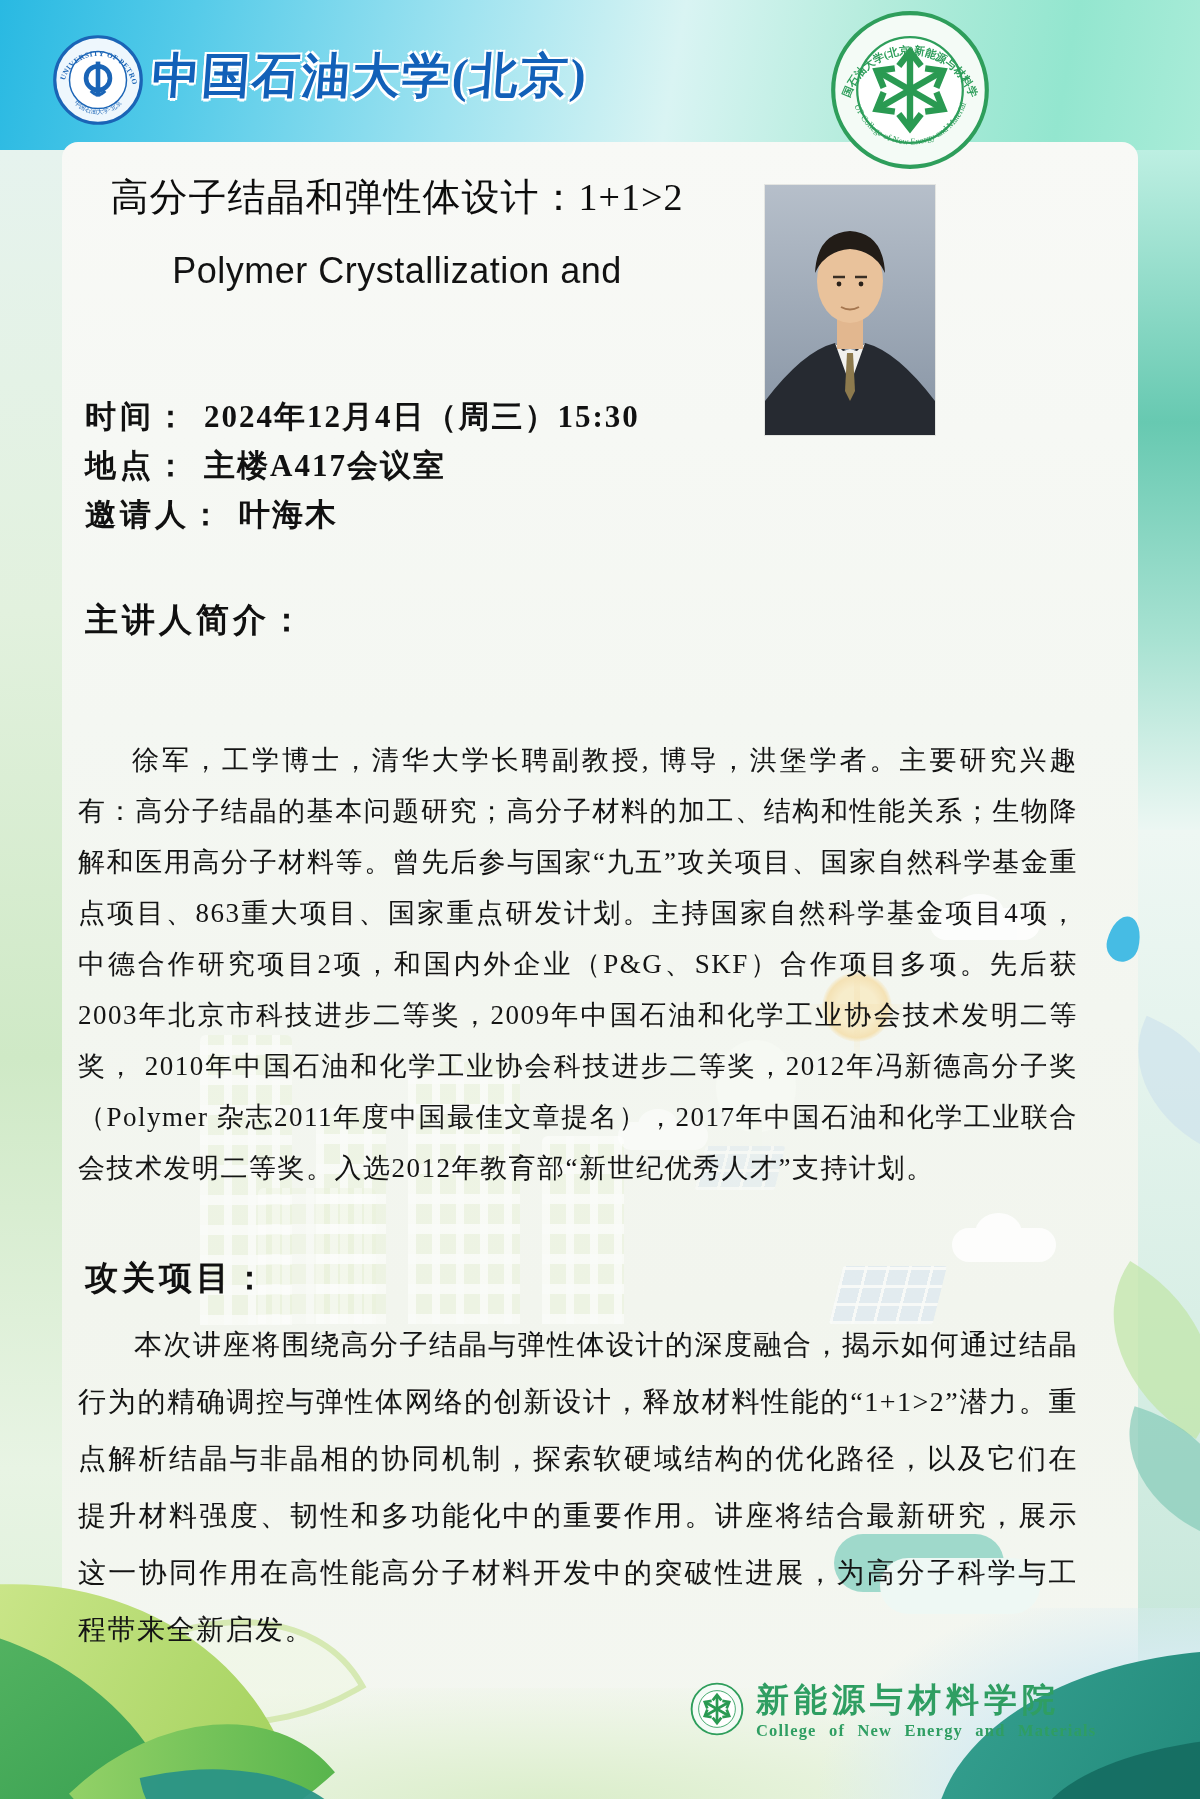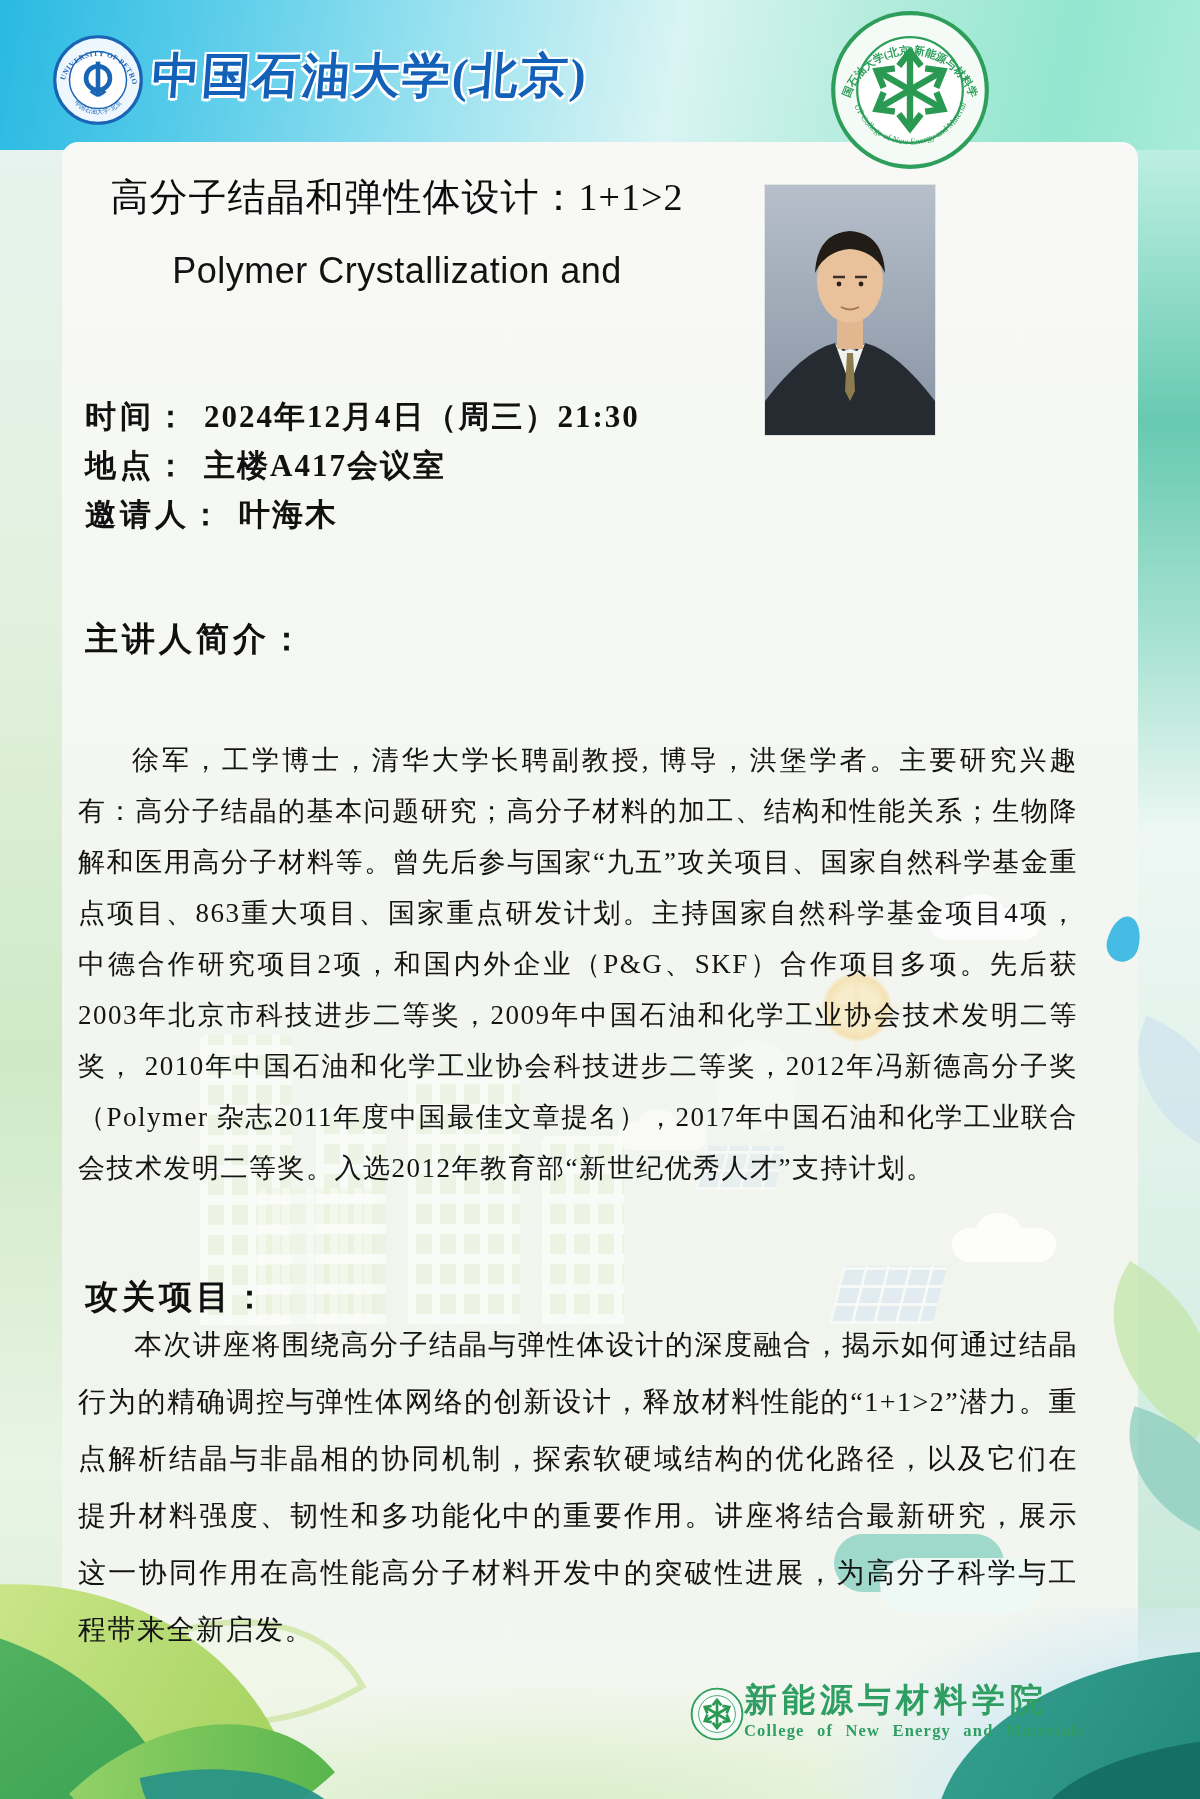--- a/index.html
+++ b/index.html
@@ -82,27 +82,27 @@
     font-family:"Liberation Sans","DejaVu Sans",sans-serif;letter-spacing:.5px;}
   .title-en1{top:250px;} .title-en2{top:320px;}
   
   .photo{position:absolute;left:765px;top:185px;width:170px;height:250px;box-shadow:0 0 0 1px rgba(0,0,0,.08);}
   
   .details{position:absolute;left:85px;top:392px;font-size:31px;font-weight:bold;color:#111;}
   .detail-row{height:49px;line-height:49px;white-space:nowrap;}
   .detail-label{letter-spacing:4px;margin-right:14px;}
   .detail-value{letter-spacing:2px;}
   
-  .section-heading{position:absolute;left:85px;font-size:33px;font-weight:bold;color:#101010;letter-spacing:4px;margin-top:19px;}
+  .section-heading{position:absolute;left:85px;font-size:33px;font-weight:bold;color:#101010;letter-spacing:4px;}
   .bio-heading{top:598px;} .abstract-heading{top:1256px;}
   .para{position:absolute;left:78px;width:1000px;text-align:justify;text-indent:2em;color:#141414;}
   .bio-text{top:735px;font-size:27px;line-height:51px;letter-spacing:1.5px;}
   .abstract-text{top:1316px;font-size:28px;line-height:57px;letter-spacing:1.5px;}
   
-  .footer{position:absolute;left:690px;top:1682px;display:flex;align-items:flex-end;z-index:6;}
+  .footer{position:absolute;left:690px;top:1682px;display:flex;align-items:flex-start;gap:12px;z-index:6;}
   .f-seal{width:54px;height:54px;flex:0 0 auto;}
   .f-zh{font-size:33px;font-weight:bold;color:#2f9e62;letter-spacing:5px;line-height:36px;}
   .f-en{font-size:16.5px;font-weight:bold;color:#2f9e62;letter-spacing:1.2px;word-spacing:7px;margin-top:3px;}
   .z5{z-index:5;} .z3{z-index:3;} .z2{z-index:2;}
 </style>
 </head>
 <body>
 
 <div class="page">
 
@@ -227,21 +227,21 @@
     <path d="M 50,88 Q 52,48 85,46 Q 118,48 120,88 Q 110,66 85,64 Q 60,66 50,88 Z" fill="#221c17"></path>
     <line x1="68" y1="92" x2="80" y2="92" stroke="#3a2f25" stroke-width="2.5"></line>
     <line x1="90" y1="92" x2="102" y2="92" stroke="#3a2f25" stroke-width="2.5"></line>
     <circle cx="74" cy="99" r="2.4" fill="#2a211a"></circle>
       <circle cx="96" cy="99" r="2.4" fill="#2a211a"></circle>
     <path d="M 76,122 Q 85,127 94,122" stroke="#a5764f" stroke-width="2" fill="none"></path>
   </svg>
 
   <div class="details z5">
     <div class="detail-row">
-      <span class="detail-label">时间：</span><span class="detail-value">2024年12月4日（周三）21:30</span>
+      <span class="detail-label">时间：</span><span class="detail-value">2024年12月4日（周三）15:30</span>
     </div>
     <div class="detail-row">
       <span class="detail-label">地点：</span><span class="detail-value">主楼A417会议室</span>
     </div>
     <div class="detail-row">
       <span class="detail-label">邀请人：</span><span class="detail-value">叶海木</span>
     </div>
   </div>
 
   <div class="section-heading bio-heading z5">主讲人简介：</div>

